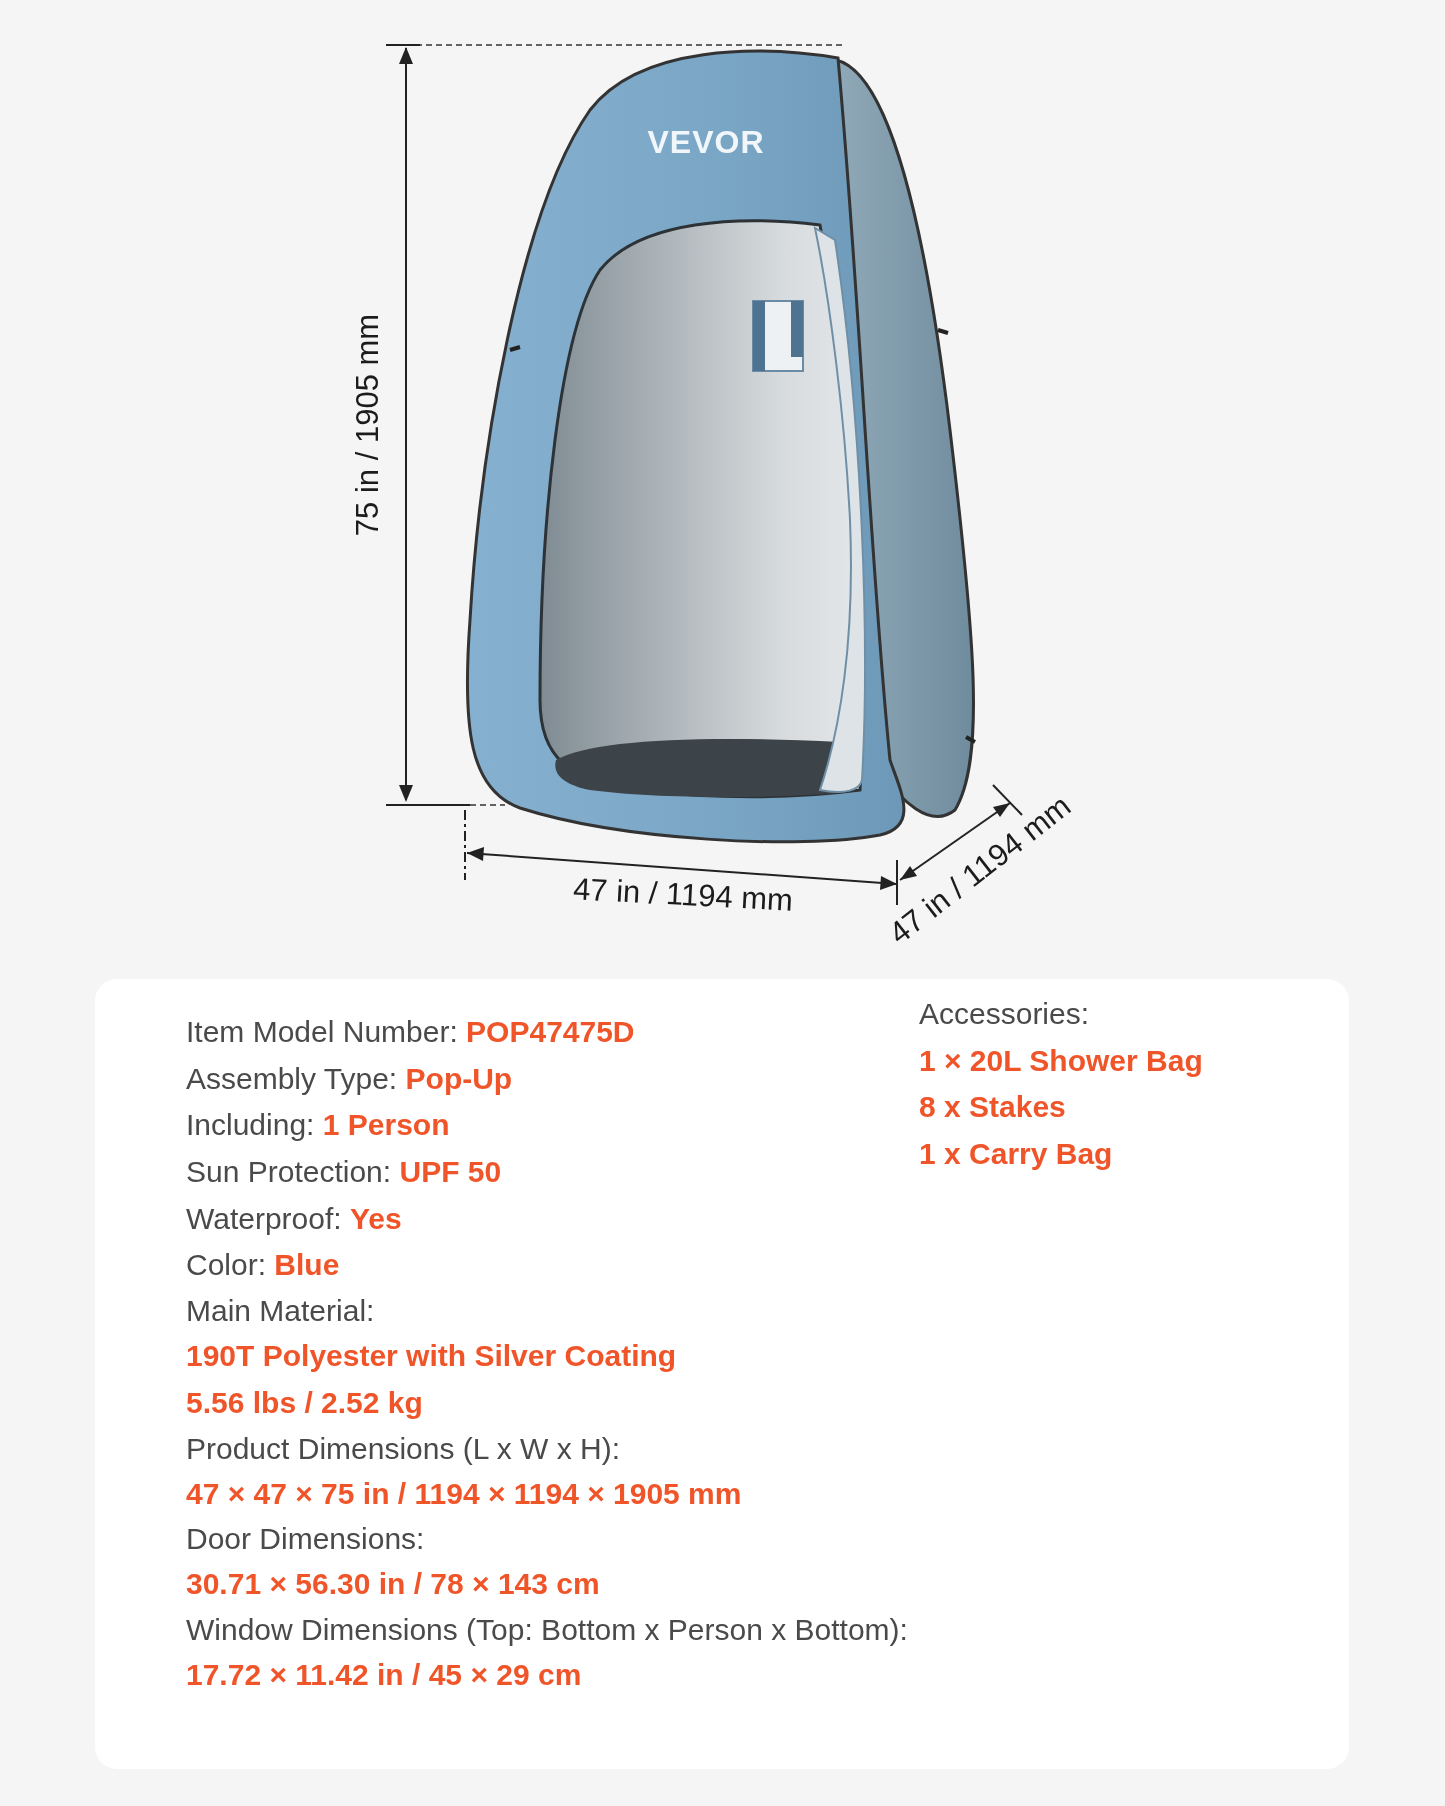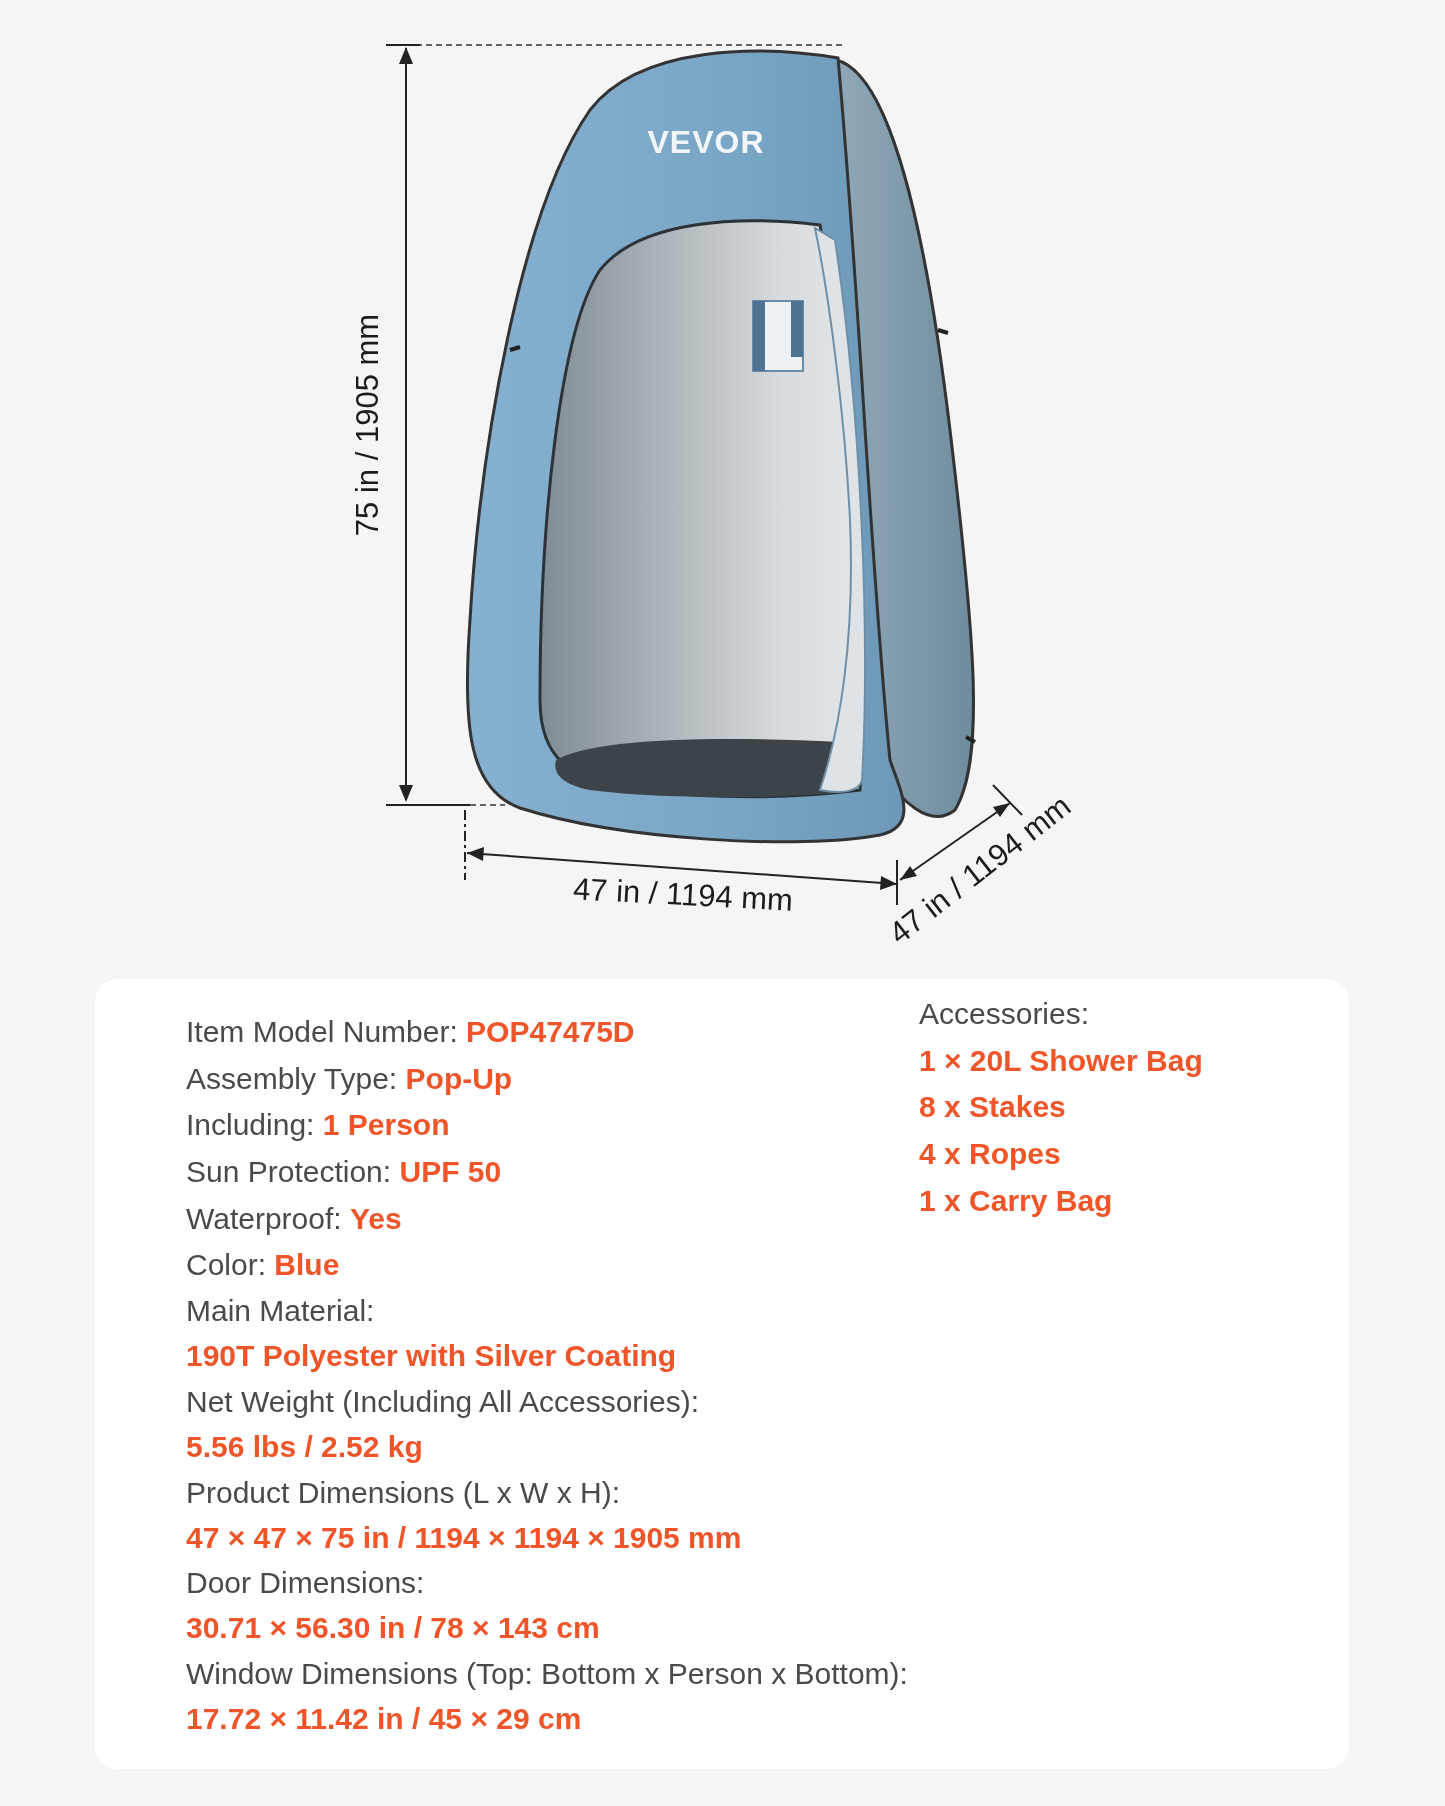--- a/index.html
+++ b/index.html
@@ -94,30 +94,28 @@
 <div class="card">
   <div class="col-left">
     <div class="line"><span class="lbl">Item Model Number: </span><span class="val">POP47475D</span></div>
     <div class="line"><span class="lbl">Assembly Type: </span><span class="val">Pop-Up</span></div>
     <div class="line"><span class="lbl">Including: </span><span class="val">1 Person</span></div>
     <div class="line"><span class="lbl">Sun Protection: </span><span class="val">UPF 50</span></div>
     <div class="line"><span class="lbl">Waterproof: </span><span class="val">Yes</span></div>
     <div class="line"><span class="lbl">Color: </span><span class="val">Blue</span></div>
     <div class="line tight"><span class="lbl">Main Material:</span></div>
     <div class="line"><span class="val">190T Polyester with Silver Coating</span></div>
-    <div class="line tight"><span class="lbl">Net Weight (Including All Accessories):</span></div>
     <div class="line"><span class="val">5.56 lbs / 2.52 kg</span></div>
     <div class="line tight"><span class="lbl">Product Dimensions (L x W x H):</span></div>
     <div class="line"><span class="val">47 × 47 × 75 in / 1194 × 1194 × 1905 mm</span></div>
     <div class="line tight"><span class="lbl">Door Dimensions:</span></div>
     <div class="line"><span class="val">30.71 × 56.30 in / 78 × 143 cm</span></div>
     <div class="line tight"><span class="lbl">Window Dimensions (Top: Bottom x Person x Bottom):</span></div>
     <div class="line"><span class="val">17.72 × 11.42 in / 45 × 29 cm</span></div>
   </div>
 
   <div class="col-right">
     <div class="line"><span class="lbl">Accessories:</span></div>
     <div class="line"><span class="val">1 × 20L Shower Bag</span></div>
     <div class="line"><span class="val">8 x Stakes</span></div>
-    <div class="line"><span class="val">4 x Ropes</span></div>
     <div class="line"><span class="val">1 x Carry Bag</span></div>
   </div>
 </div>
 
 </body></html>

